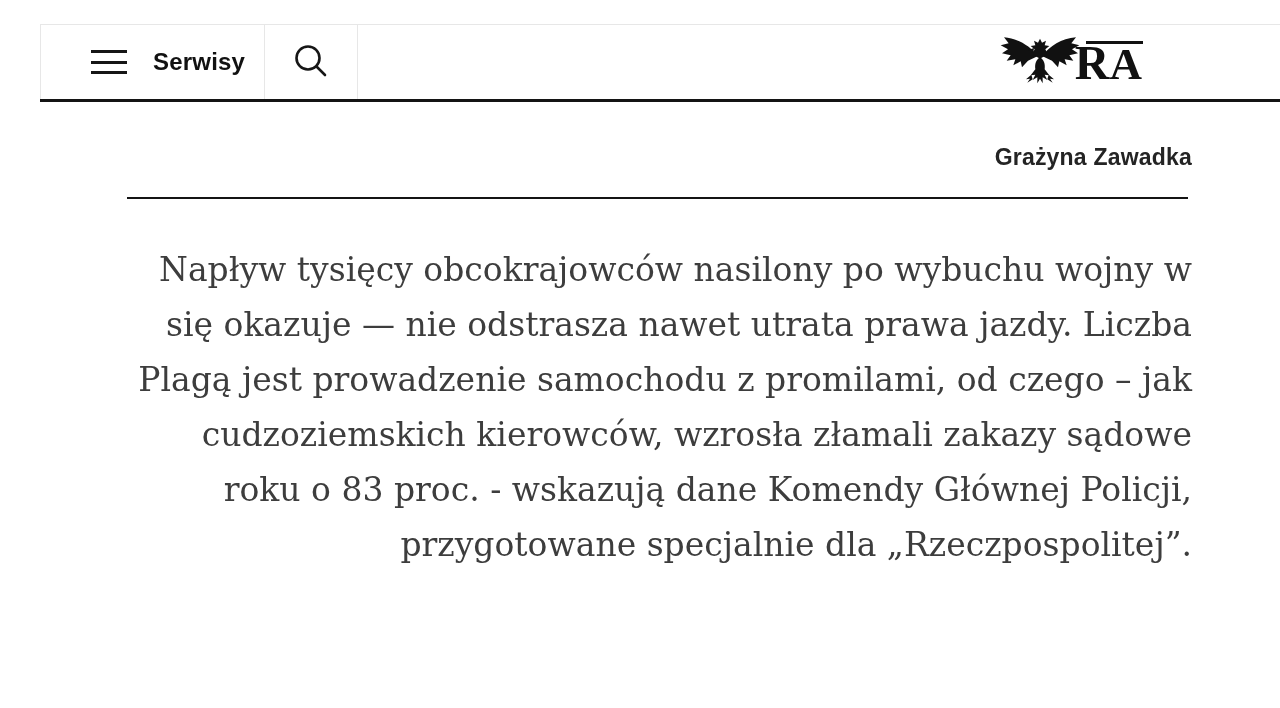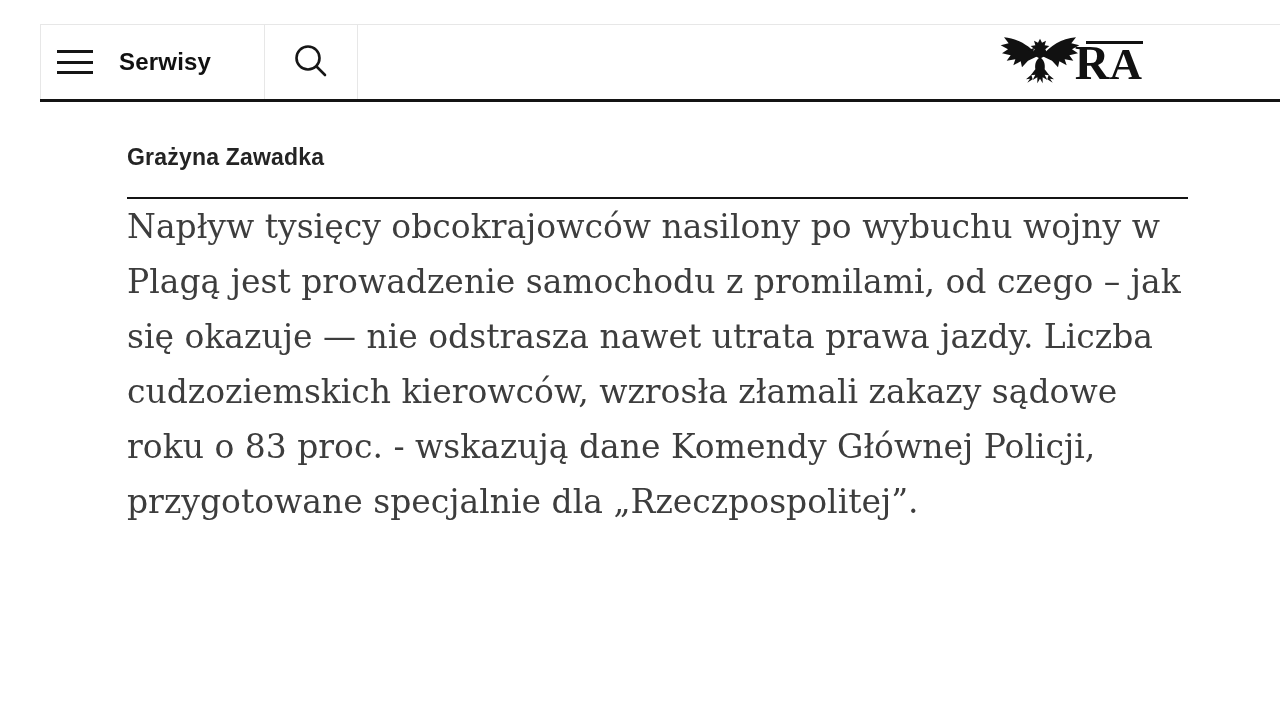--- a/index.html
+++ b/index.html
@@ -9,21 +9,21 @@
   
   .topbar {
     position: absolute; top: 24px; left: 40px; right: 0; height: 78px;
     display: flex; align-items: stretch;
     border-top: 1px solid #e7e7e7;
     border-bottom: 3px solid #141414;
     background: #ffffff;
   }
   .cell-menu {
     width: 225px; border-left: 1px solid #e7e7e7; border-right: 1px solid #e7e7e7;
-    display: flex; align-items: center; padding-left: 16px; gap: 26px; cursor: pointer;
+    display: flex; align-items: center; padding-left: 50px; gap: 26px; cursor: pointer;
   }
   .hamburger { display: flex; flex-direction: column; justify-content: space-between;
     width: 36px; height: 24px; }
   .hamburger span { display: block; height: 3px; background: #161616; }
   .menu-label { font-size: 24px; font-weight: 700; color: #111111; letter-spacing: 0.2px; }
 
   .cell-search {
     width: 93px; border-right: 1px solid #e7e7e7;
     display: flex; align-items: center; justify-content: center; cursor: pointer;
   }
@@ -37,27 +37,27 @@
     font-family: "Liberation Serif", serif; font-weight: 700; white-space: nowrap; }
   .logo-first { font-size: 48px; letter-spacing: -1px; }
   .logo-mid   { font-size: 37px; letter-spacing: 0.5px; }
   .logo-last  { font-size: 45px; position: relative; margin-left: 1px; }
   .logo-last::before { 
     content: ""; position: absolute; left: -24px; right: -1px; top: 3px; height: 3px;
     background: #111111;
   }
 
   
-  .article { position: absolute; left: 127px; top: 102px; width: 1065px; }
+  .article { position: absolute; left: 127px; top: 102px; width: 1065px; text-align: right; }
   .author {
     margin-top: 42px; font-size: 23px; font-weight: 700; color: #242424;
     letter-spacing: 0.2px;
   }
   .author-rule { margin-top: 26px; width: 1061px; height: 2px; background: #141414; border: 0; }
-  .lead { font-family: "DejaVu Serif", "Liberation Serif", serif;
+  .lead { margin-top: 43px; font-family: "DejaVu Serif", "Liberation Serif", serif;
     font-size: 33px; line-height: 55px; color: #3d3d3d; }
   .lead-line { white-space: nowrap; }
 </style>
 </head>
 <body>
 
 <header class="topbar">
 
   <div class="cell-menu">
     <span class="hamburger">
@@ -98,19 +98,19 @@
   </div>
 
 </header>
 
 <main class="article">
   <div class="author">Grażyna Zawadka</div>
   <div class="author-rule"></div>
 
   <div class="lead">
     <div class="lead-line">Napływ tysięcy obcokrajowców nasilony po wybuchu wojny w</div>
+    <div class="lead-line">się okazuje — nie odstrasza nawet utrata prawa jazdy. Liczba</div>
     <div class="lead-line">Plagą jest prowadzenie samochodu z promilami, od czego – jak</div>
-    <div class="lead-line">się okazuje — nie odstrasza nawet utrata prawa jazdy. Liczba</div>
     <div class="lead-line">cudzoziemskich kierowców, wzrosła złamali zakazy sądowe</div>
     <div class="lead-line">roku o 83 proc. - wskazują dane Komendy Głównej Policji,</div>
     <div class="lead-line">przygotowane specjalnie dla „Rzeczpospolitej”.</div>
   </div>
 </main>
 
 </body></html>

